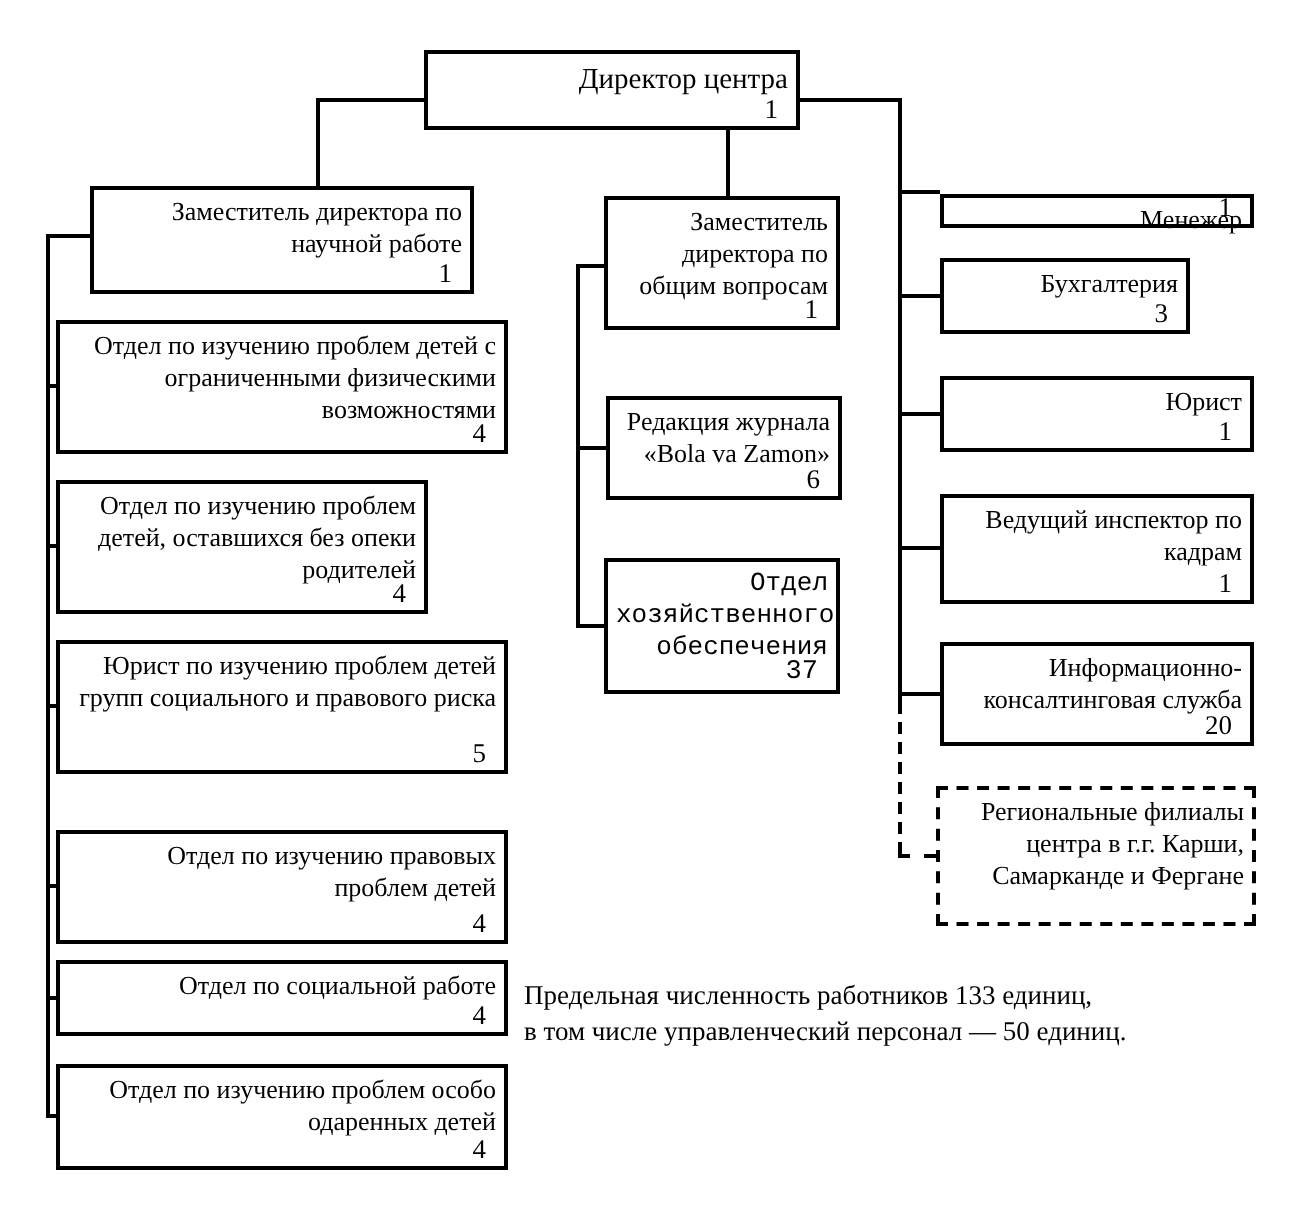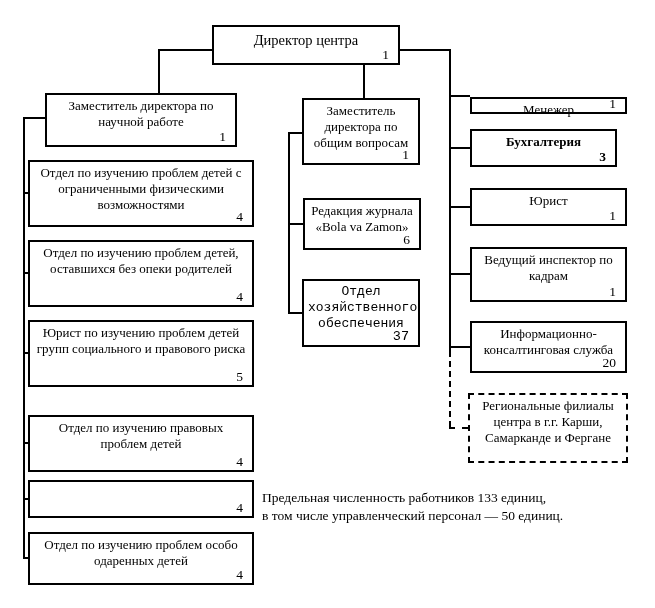--- a/index.html
+++ b/index.html
@@ -3,21 +3,21 @@
 <meta charset="utf-8">
 <style>
   html,body { margin:0; padding:0; background:#fff; }
   .canvas {
     position:relative; width:655px; height:608px; background:#ffffff;
     font-family:"Liberation Serif","DejaVu Serif",serif; color:#000;
     overflow:hidden;
   }
   .box {
     position:absolute; border:2px solid #000; background:#fff;
-    box-sizing:border-box; text-align:center; font-size:13px; line-height:1.22;
+    box-sizing:border-box; text-align:right; font-size:13px; line-height:1.22;
   }
   .box .lbl { padding:3px 4px 0 4px; }
   .box .cnt {
     position:absolute; right:9px; bottom:0px; font-size:13.5px; line-height:1.1;
   }
   .box.dashed { border:2px dashed #000; }
   .box.director { font-size:14.5px; }
   .box.director .lbl { padding-top:5px; }
   .hline { position:absolute; background:#000; height:2px; }
   .vline { position:absolute; background:#000; width:2px; }
@@ -41,36 +41,37 @@
   <div class="box" style="left:45px;top:93px;width:192px;height:54px;">
     <div class="lbl">Заместитель директора по научной работе</div>
     <div class="cnt">1</div>
   </div>
 
   <div class="box" style="left:28px;top:160px;width:226px;height:67px;">
     <div class="lbl">Отдел по изучению проблем детей с ограниченными физическими возможностями</div>
     <div class="cnt">4</div>
   </div>
 
-  <div class="box" style="left:28px;top:240px;width:226px;height:67px;">
+  <div class="box" style="left:28px;top:240px;width:186px;height:67px;">
     <div class="lbl">Отдел по изучению проблем детей, оставшихся без опеки родителей</div>
     <div class="cnt">4</div>
   </div>
 
   <div class="box" style="left:28px;top:320px;width:226px;height:67px;">
     <div class="lbl">Юрист по изучению проблем детей групп социального и правового риска</div>
     <div class="cnt">5</div>
   </div>
 
   <div class="box" style="left:28px;top:415px;width:226px;height:57px;">
     <div class="lbl">Отдел по изучению правовых проблем детей</div>
     <div class="cnt">4</div>
   </div>
 
   <div class="box" style="left:28px;top:480px;width:226px;height:38px;">
+    <div class="lbl">Отдел по социальной работе</div>
     <div class="cnt">4</div>
   </div>
 
   <div class="box" style="left:28px;top:532px;width:226px;height:53px;">
     <div class="lbl">Отдел по изучению проблем особо одаренных детей</div>
     <div class="cnt">4</div>
   </div>
 
   <div class="box" style="left:302px;top:98px;width:118px;height:67px;">
     <div class="lbl">Заместитель директора по общим вопросам</div>
@@ -85,21 +86,21 @@
   <div class="box" style="left:302px;top:279px;width:118px;height:68px;font-family:Liberation Mono, monospace;">
     <div class="lbl">Отдел хозяйственного обеспечения</div>
     <div class="cnt">37</div>
   </div>
 
   <div class="box" style="left:470px;top:97px;width:157px;height:17px;font-family:Liberation Serif, serif;">
     <div class="lbl">Менежер</div>
     <div class="cnt">1</div>
   </div>
 
-  <div class="box" style="left:470px;top:129px;width:147px;height:38px;font-weight:bold;">
+  <div class="box" style="left:470px;top:129px;width:125px;height:38px;">
     <div class="lbl">Бухгалтерия</div>
     <div class="cnt">3</div>
   </div>
 
   <div class="box" style="left:470px;top:188px;width:157px;height:38px;">
     <div class="lbl">Юрист</div>
     <div class="cnt">1</div>
   </div>
 
   <div class="box" style="left:470px;top:247px;width:157px;height:55px;">

